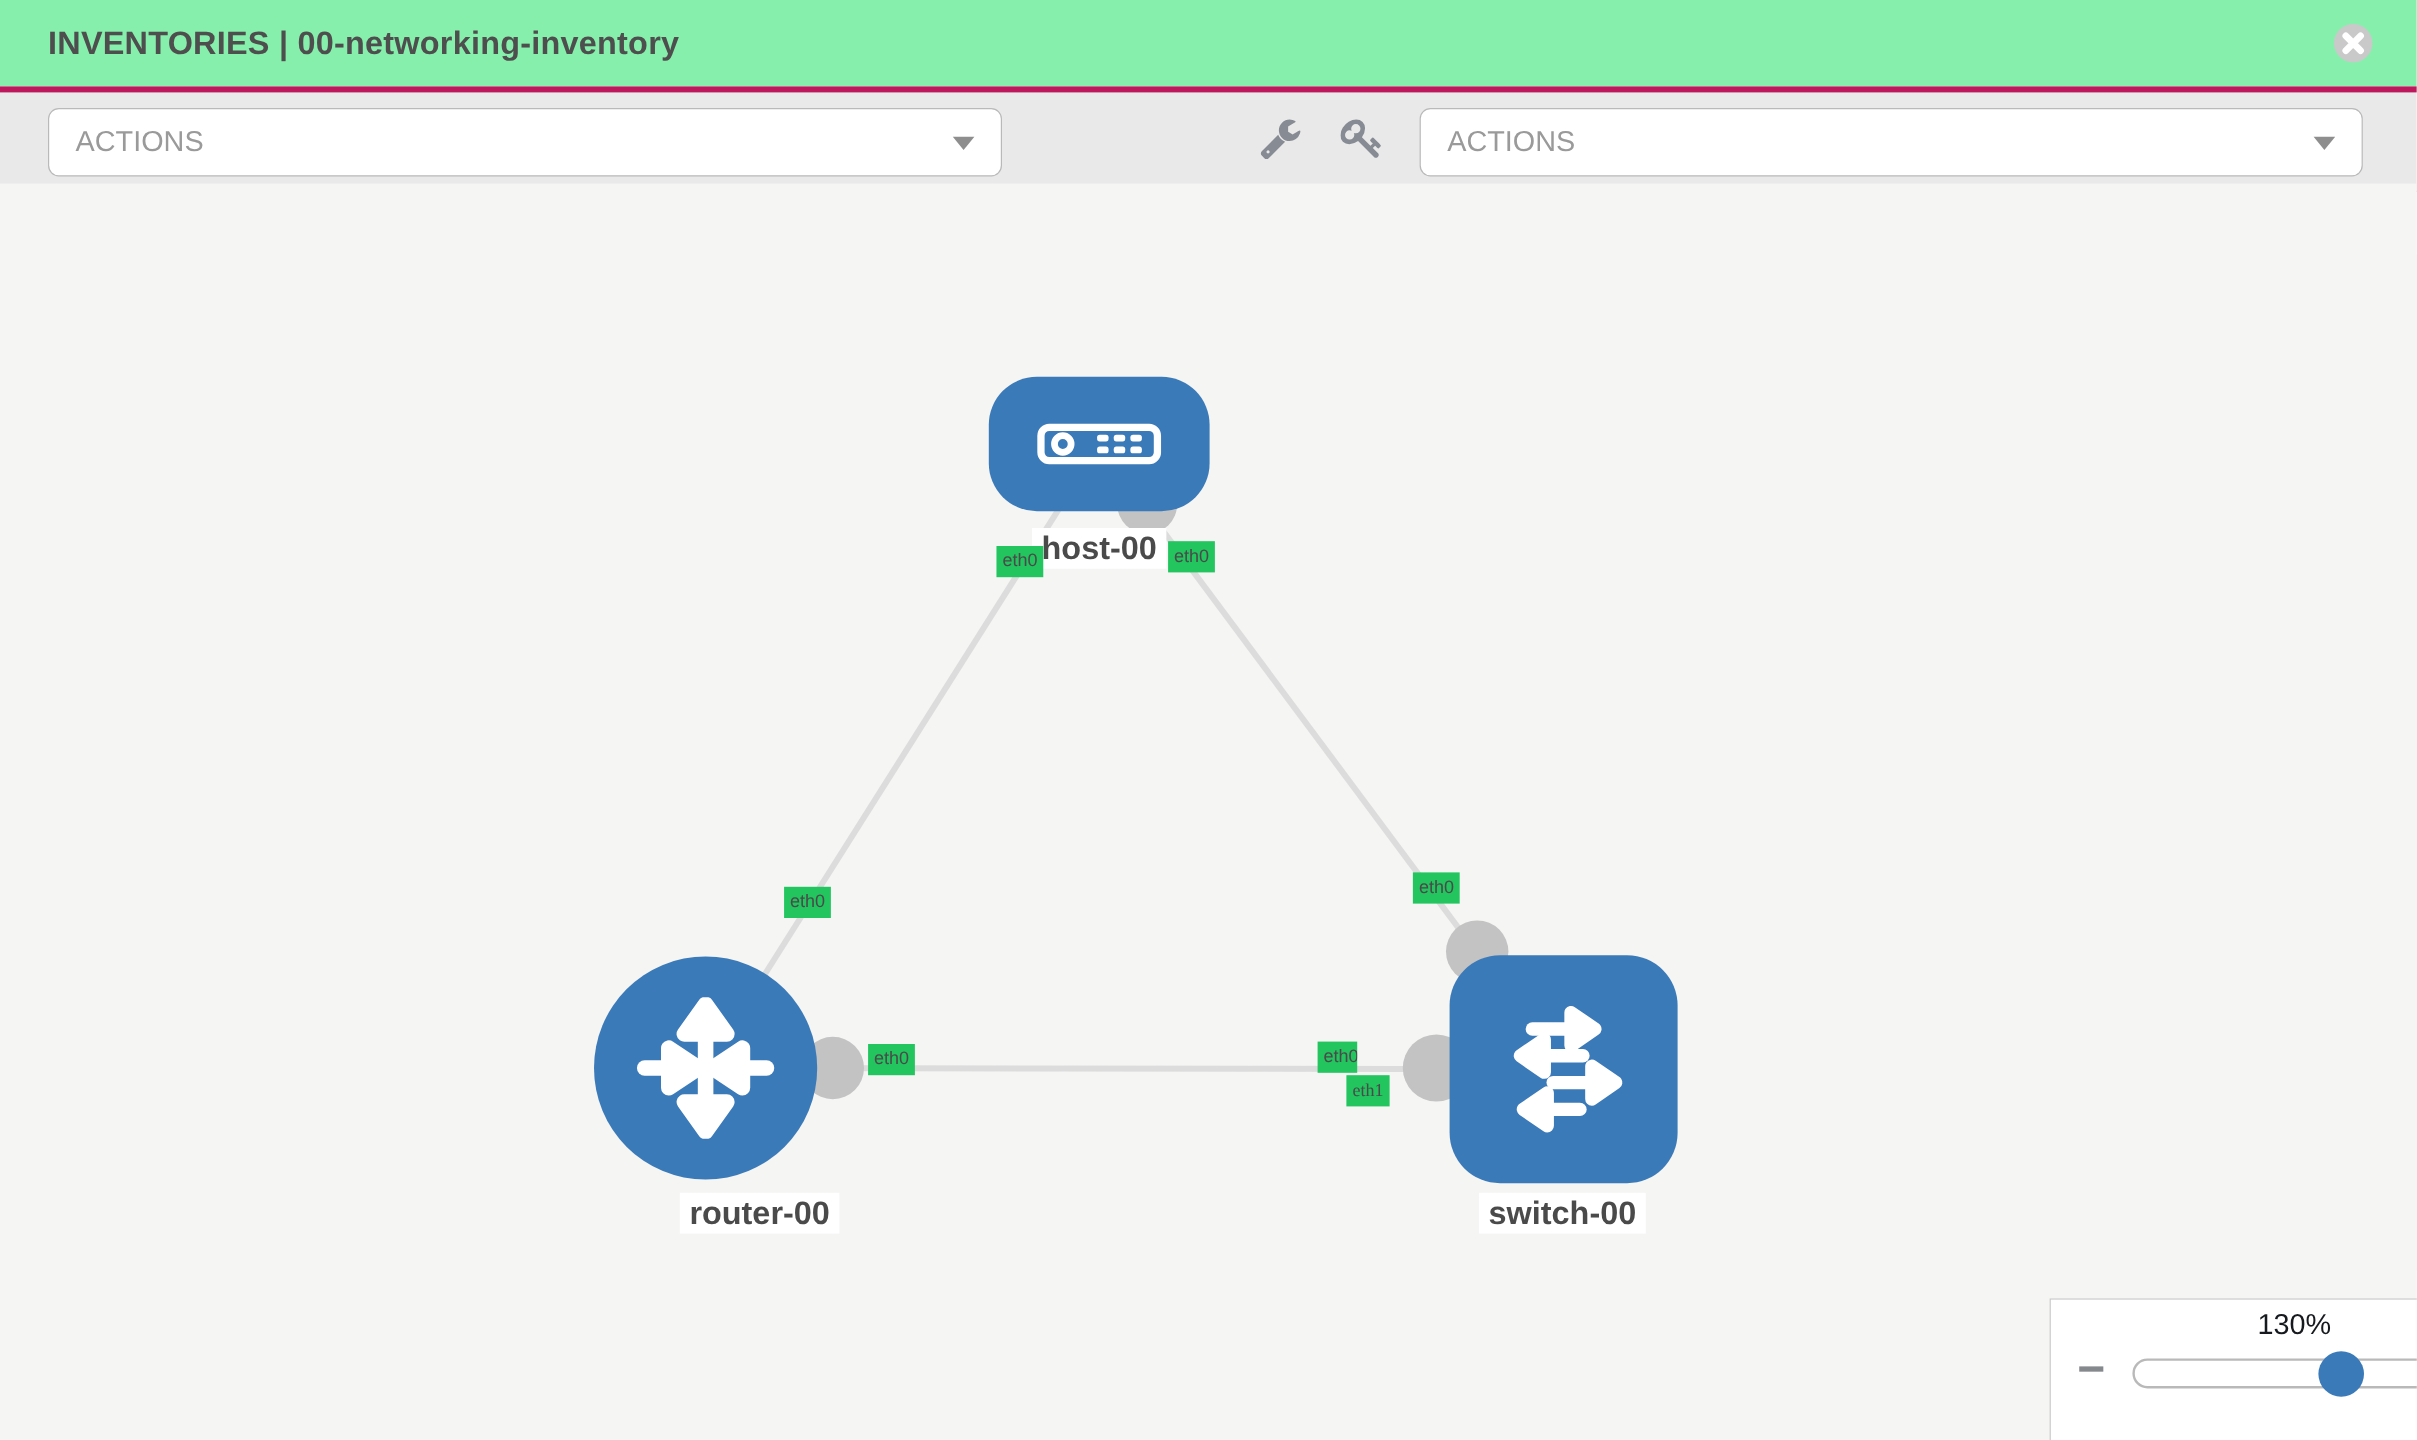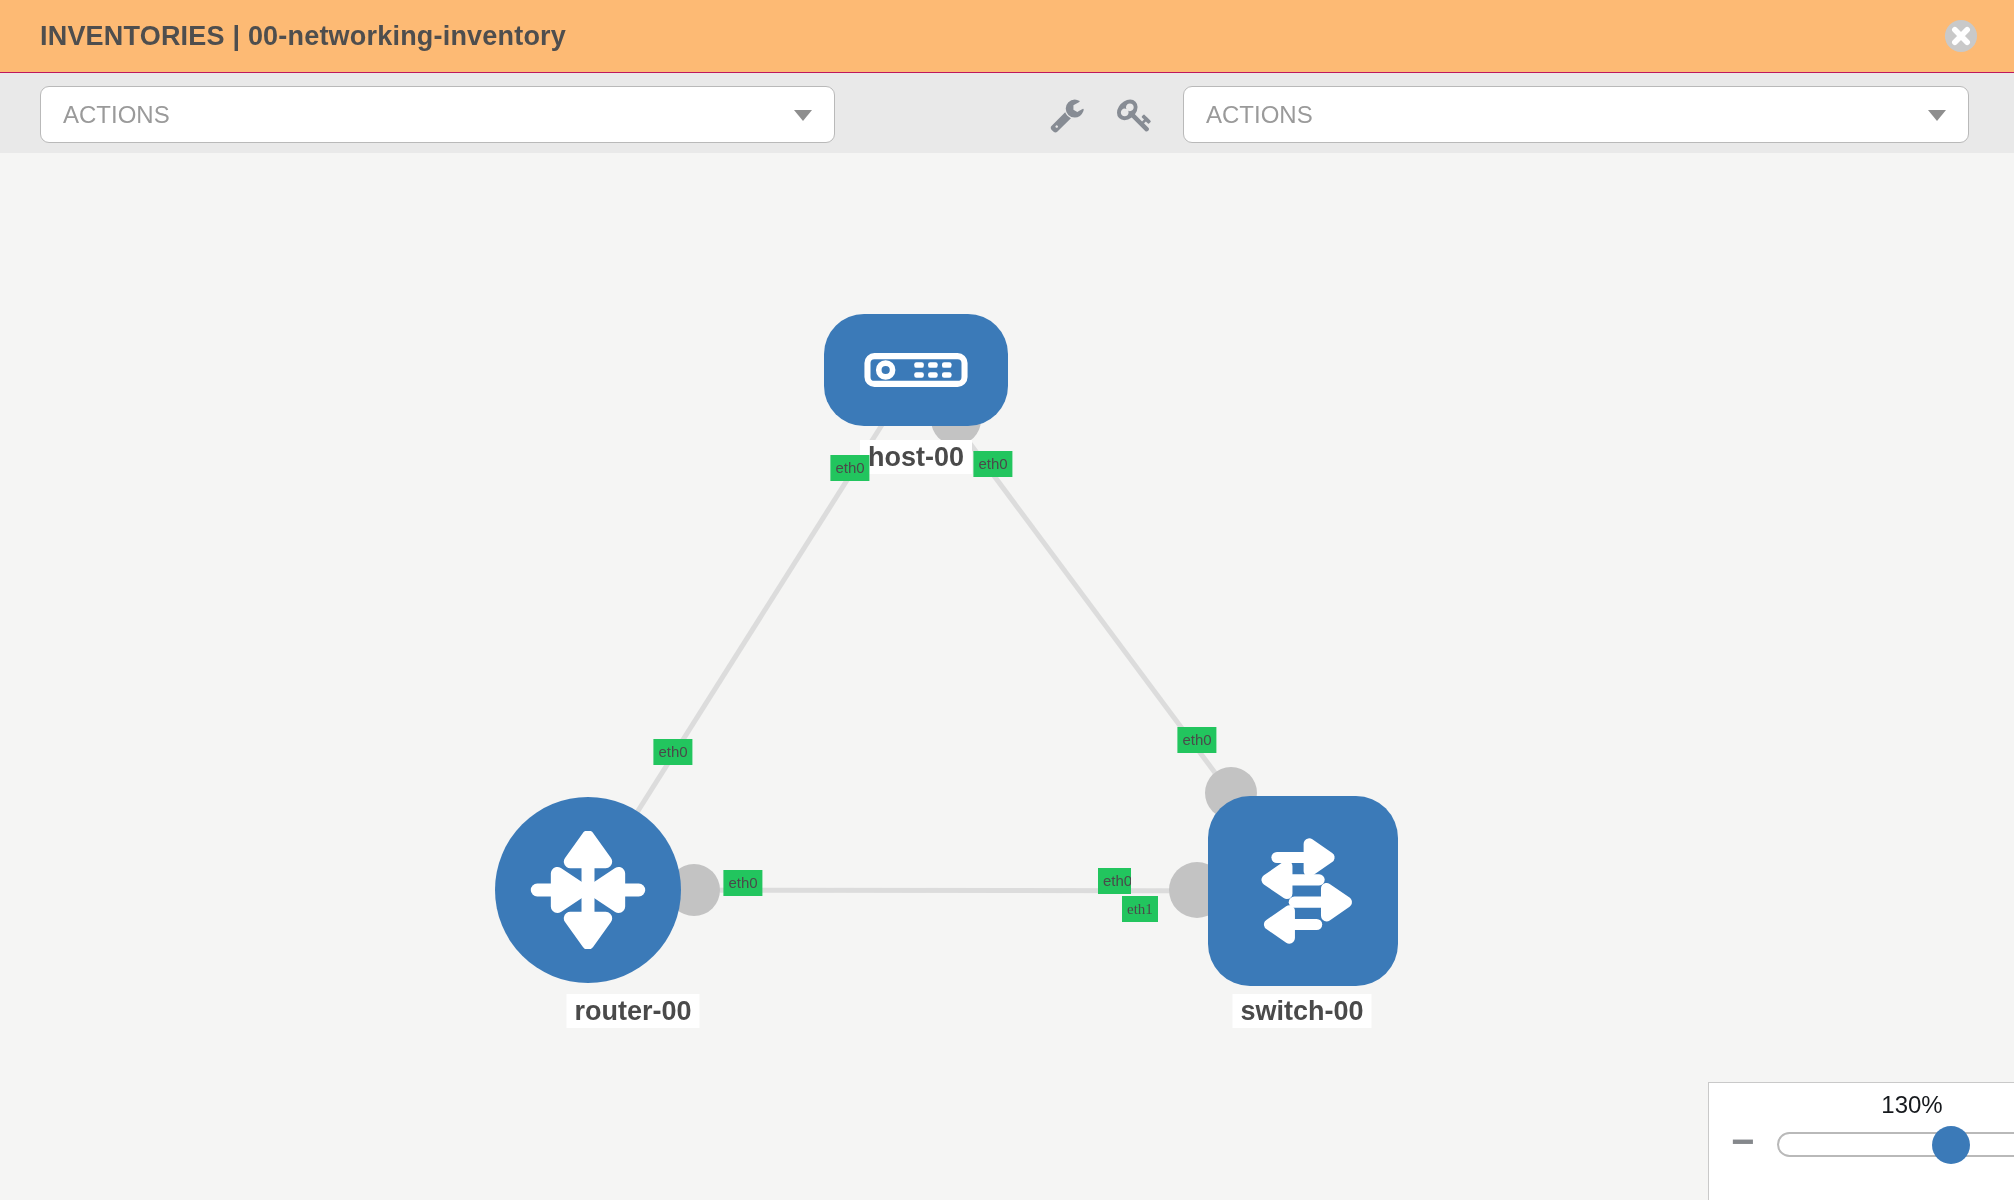--- a/index.html
+++ b/index.html
@@ -2,28 +2,28 @@
 <html><head>
 <meta charset="utf-8">
 <style>
   * { margin:0; padding:0; box-sizing:border-box; }
   html,body { width:2014px; height:1200px; overflow:hidden; background:#fff;
               font-family:"Liberation Sans", sans-serif; }
   .app { position:relative; width:2014px; height:1200px; background:#fff; }
 
   
   .header { position:absolute; left:0; top:0; width:2014px; height:72px;
-            background:#fdba74; display:flex; align-items:center; }
+            background:#86efac; display:flex; align-items:center; }
   .page-title { margin-left:40px; font-size:27px; font-weight:700; color:#4e4e4e; letter-spacing:.2px; }
   .close-btn { position:absolute; right:36px; top:19px; width:34px; height:34px;
                border:none; background:transparent; cursor:pointer; padding:0; }
 
   
   .toolbar { position:absolute; left:0; top:72px; width:2014px; height:88px;
-             background:#e9e9e9; border-top:1px solid #be185d; border-bottom:1px solid #c9c9c9; }
+             background:#e9e9e9; border-top:5px solid #be185d; border-bottom:1px solid #c9c9c9; }
   .select { position:absolute; top:13px; height:57px; background:#fff;
             border:1px solid #b9b9b9; border-radius:9px; display:flex; align-items:center;
             font-size:24px; color:#9a9a9a; padding:0 22px; cursor:pointer; }
   .select.actions { left:40px; width:795px; }
   .select.search  { left:1183px; width:786px; }
   .caret { position:absolute; right:22px; top:50%; margin-top:-5px; width:0; height:0;
            border-left:9px solid transparent; border-right:9px solid transparent;
            border-top:11px solid #8e8e8e; }
   .tool-icon { position:absolute; top:97px; width:36px; height:36px; cursor:pointer; }
   .tool-icon.wrench { left:1049px; }

